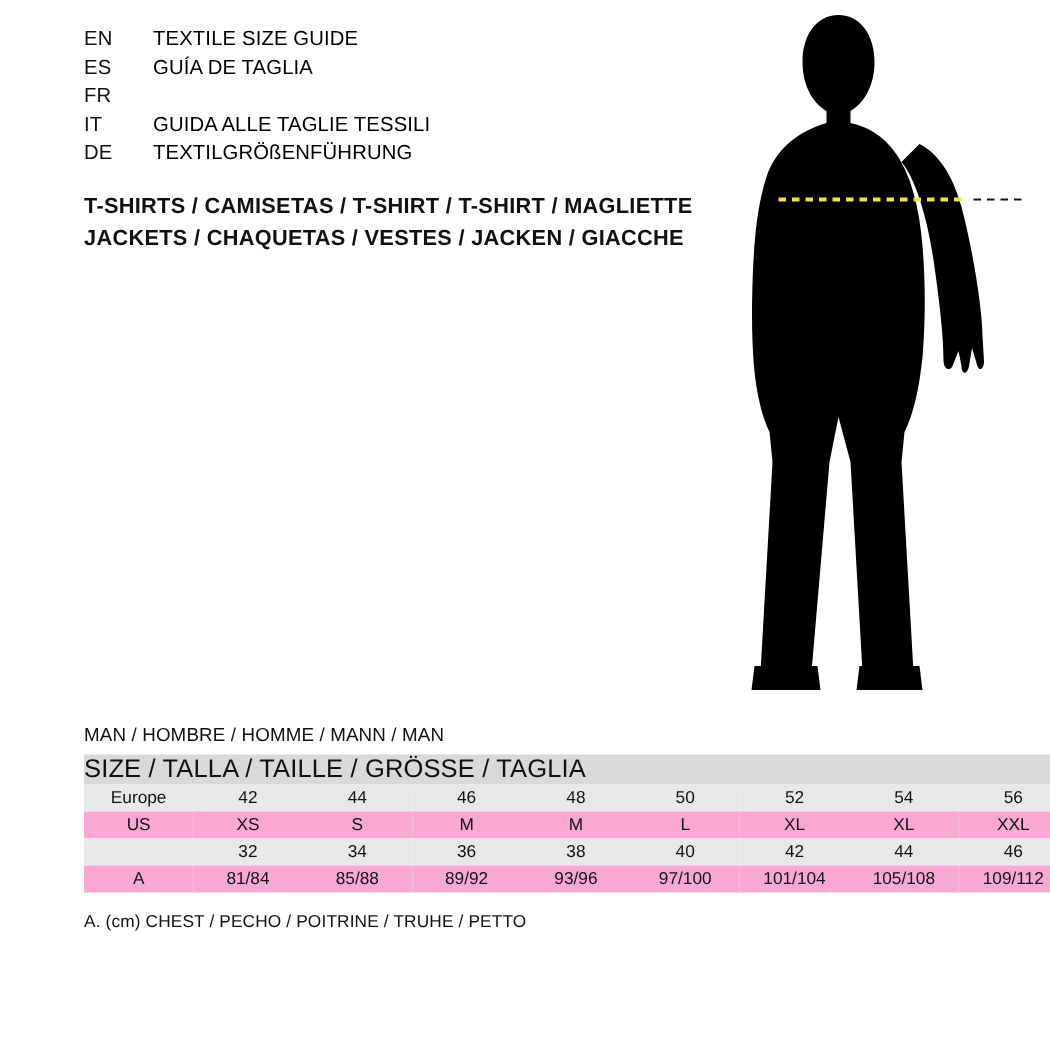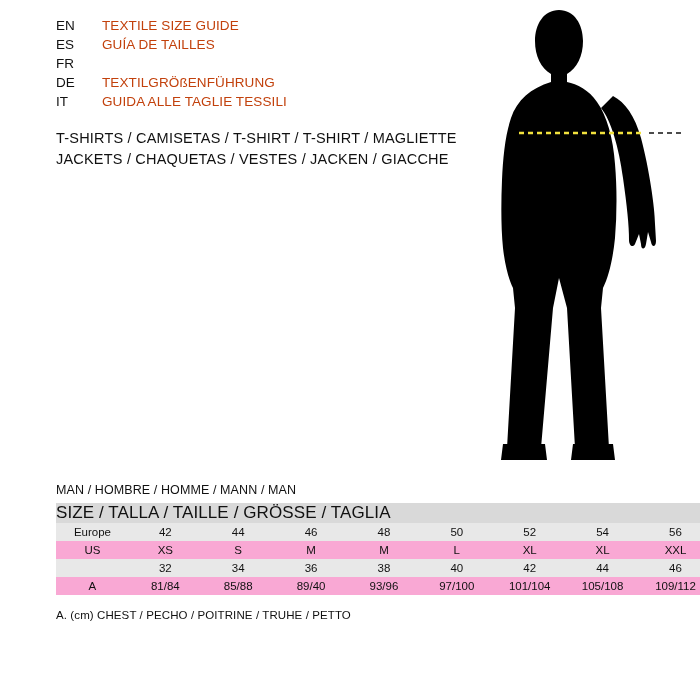--- a/index.html
+++ b/index.html
@@ -35,34 +35,34 @@
     height: 19px;
     font-size: 13.5px;
     letter-spacing: 0.1px;
   }
   .lang-code {
     width: 46px;
     flex: 0 0 46px;
     color: #111;
   }
   .lang-text {
-    color: #c2410c;
+    color: #000000;
     white-space: nowrap;
   }
 
   
   .garment-lines {
     position: absolute;
     left: 22px;
     top: 128px;
     width: 430px;
   }
   .garment-line {
     font-size: 14.5px;
-    font-weight: normal;
+    font-weight: bold;
     letter-spacing: 0.2px;
     line-height: 21px;
     white-space: nowrap;
   }
 
   
   .figure-wrap {
     position: absolute;
     left: 455px;
     top: 8px;
@@ -139,32 +139,32 @@
 
 <div class="page">
 
   <div class="lang-block">
     <div class="lang-row">
       <span class="lang-code">EN</span>
       <span class="lang-text">TEXTILE SIZE GUIDE</span>
     </div>
     <div class="lang-row">
       <span class="lang-code">ES</span>
-      <span class="lang-text">GUÍA DE TAILLES</span>
+      <span class="lang-text">GUÍA DE TAGLIA</span>
     </div>
     <div class="lang-row">
       <span class="lang-code">FR</span>
+    </div>
+    <div class="lang-row">
+      <span class="lang-code">IT</span>
+      <span class="lang-text">GUIDA ALLE TAGLIE TESSILI</span>
     </div>
     <div class="lang-row">
       <span class="lang-code">DE</span>
       <span class="lang-text">TEXTILGRÖßENFÜHRUNG</span>
-    </div>
-    <div class="lang-row">
-      <span class="lang-code">IT</span>
-      <span class="lang-text">GUIDA ALLE TAGLIE TESSILI</span>
     </div>
   </div>
 
   <div class="garment-lines">
     <div class="garment-line">T-SHIRTS / CAMISETAS / T-SHIRT / T-SHIRT / MAGLIETTE</div>
     <div class="garment-line">JACKETS / CHAQUETAS / VESTES / JACKEN / GIACCHE</div>
   </div>
 
   <div class="figure-wrap">
     <svg width="240" height="465" viewBox="0 0 240 465">
@@ -233,21 +233,21 @@
           <td class="data-cell">40</td>
           <td class="data-cell">42</td>
           <td class="data-cell">44</td>
           <td class="data-cell">46</td>
         </tr>
 
         <tr class="row-odd">
           <td class="row-label">A</td>
           <td class="data-cell">81/84</td>
           <td class="data-cell">85/88</td>
-          <td class="data-cell">89/40</td>
+          <td class="data-cell">89/92</td>
           <td class="data-cell">93/96</td>
           <td class="data-cell">97/100</td>
           <td class="data-cell">101/104</td>
           <td class="data-cell">105/108</td>
           <td class="data-cell">109/112</td>
         </tr>
       </tbody>
     </table>
 
     <div class="footnote">A. (cm) CHEST / PECHO / POITRINE / TRUHE / PETTO</div>

